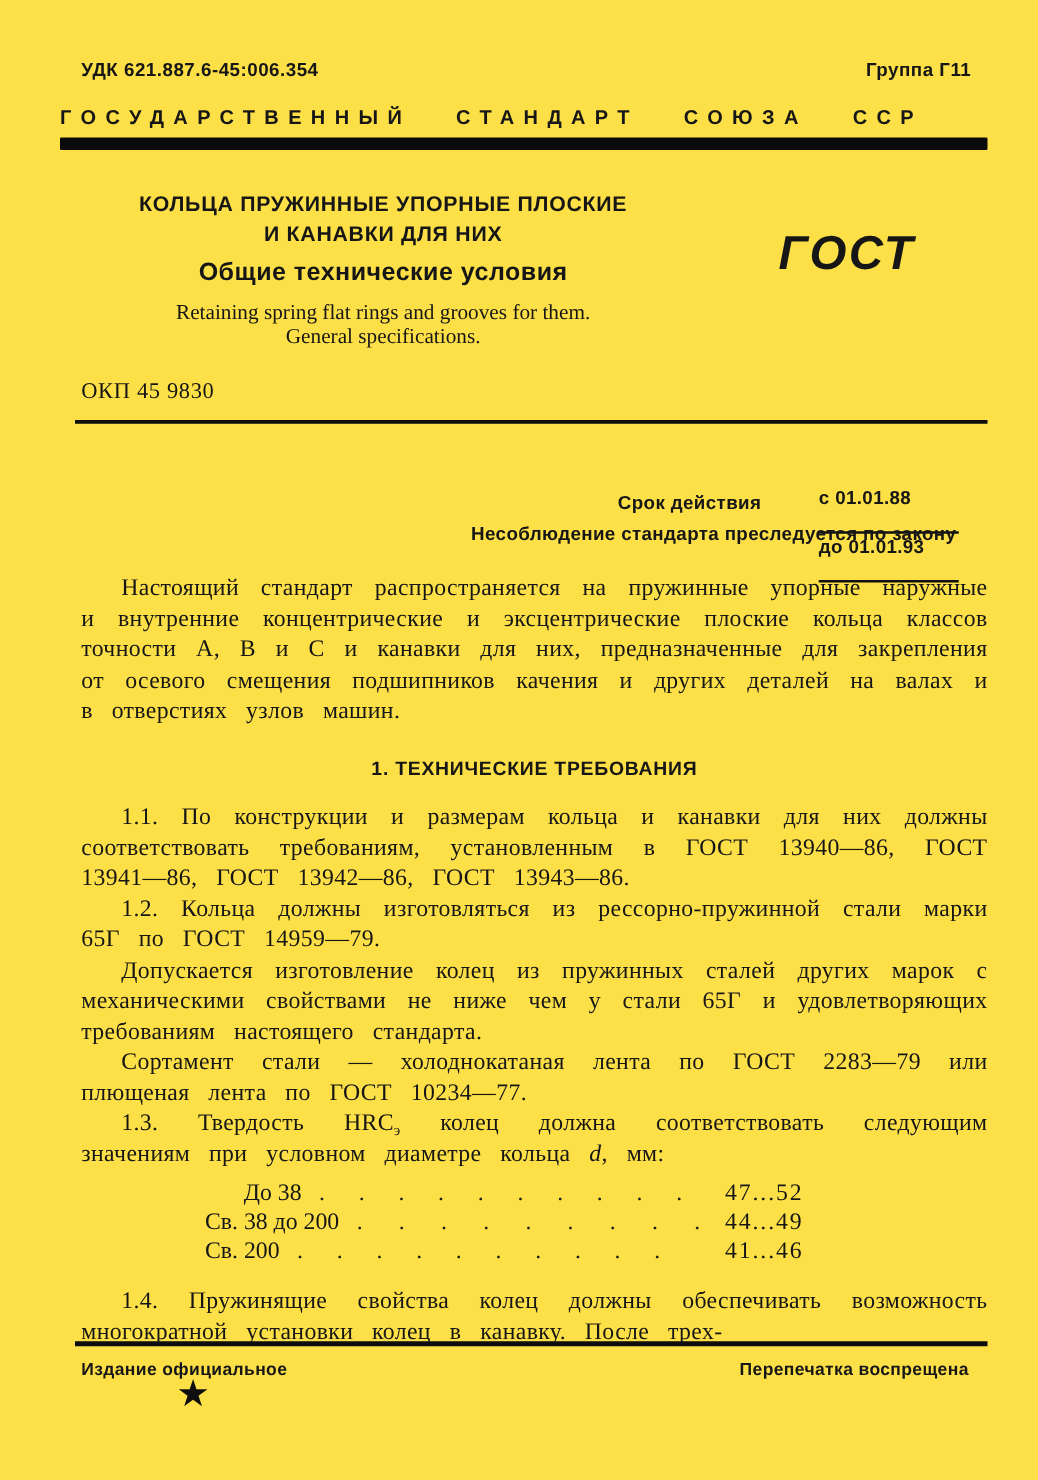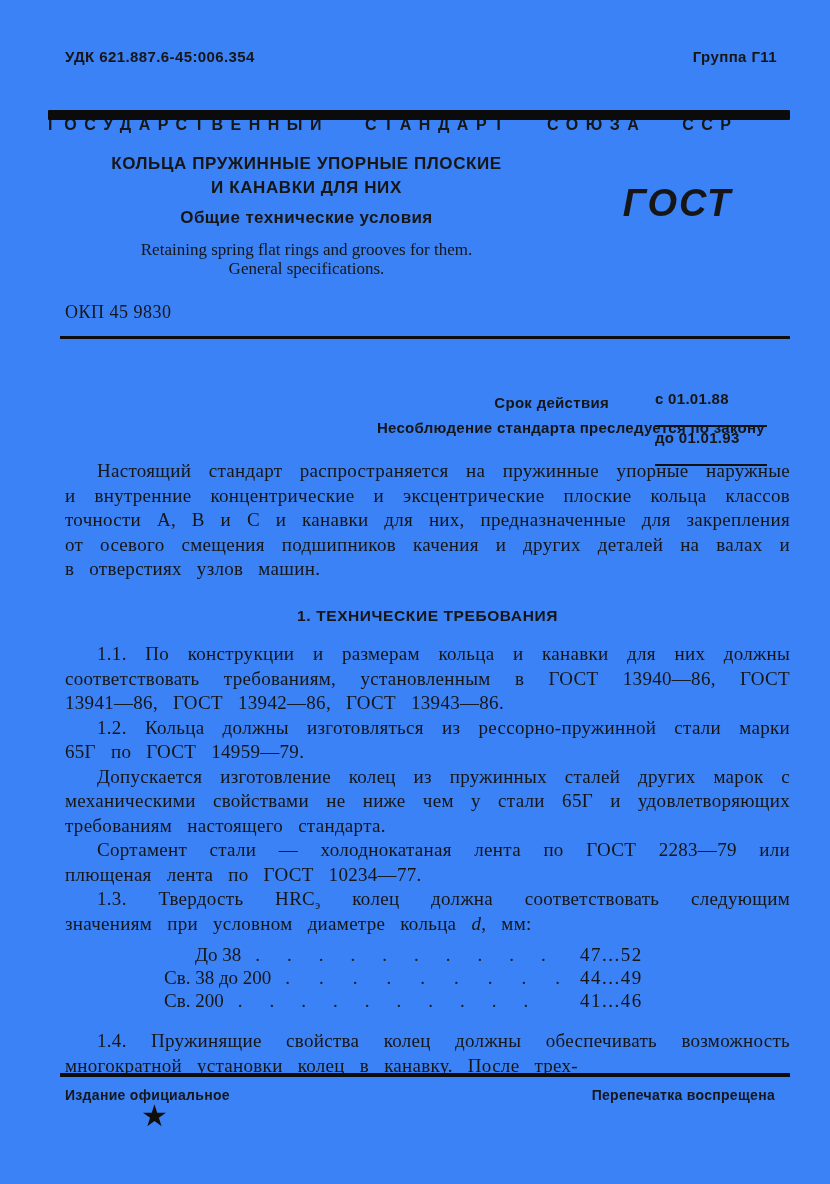--- a/index.html
+++ b/index.html
@@ -1,51 +1,51 @@
 <!DOCTYPE html>
 <html lang="ru"><head>
 <meta charset="utf-8">
 <style>
   html,body{margin:0;padding:0;}
   body{background:#e8e8e8;}
   .page{
     position:relative;
     width:830px;height:1184px;
     margin:0 auto;
-    background:#3b82f6;
+    background:#fde047;
     color:#161616;
     font-family:"Liberation Serif", serif;
     overflow:hidden;
   }
   
   .udk-row{
     position:absolute;left:65px;top:48px;width:712px;
     display:flex;justify-content:space-between;align-items:baseline;
     font-family:"Liberation Sans", sans-serif;font-weight:bold;
     font-size:15px;letter-spacing:.4px;
   }
   .state-standard{
     position:absolute;left:48px;top:86px;width:742px;
     font-family:"Liberation Sans", sans-serif;font-weight:bold;
-    font-size:16px;letter-spacing:7.5px;word-spacing:24px;white-space:nowrap;margin-top:30px;
+    font-size:16px;letter-spacing:7.5px;word-spacing:24px;white-space:nowrap;
   }
   .header-bar{
     position:absolute;left:48px;top:110px;width:742px;height:10px;
     background:#0b0b0b;border-radius:1px;
   }
   
   .title-block{position:absolute;left:65px;top:146px;width:725px;display:flex;}
   .title-left{width:483px;text-align:center;padding-top:6px;}
   .title-ru{
     font-family:"Liberation Sans", sans-serif;font-weight:bold;
     font-size:17px;line-height:24px;letter-spacing:.6px;
   }
   .doc-subtitle{
     font-family:"Liberation Sans", sans-serif;font-weight:bold;
-    font-size:17px;line-height:22px;margin-top:7px;letter-spacing:.4px;
+    font-size:20px;line-height:22px;margin-top:7px;letter-spacing:.4px;
   }
   .title-en{font-size:17px;line-height:19px;}
   .title-en-wrap{margin-top:11px;}
   .gost-block{
     margin-left:auto;width:225px;text-align:center;padding-top:36px;
     font-family:"Liberation Sans", sans-serif;font-weight:bold;font-style:italic;
   }
   .gost-label{font-size:38px;line-height:42px;letter-spacing:2px;}
   .gost-number{font-size:35px;line-height:40px;letter-spacing:.5px;}
   

